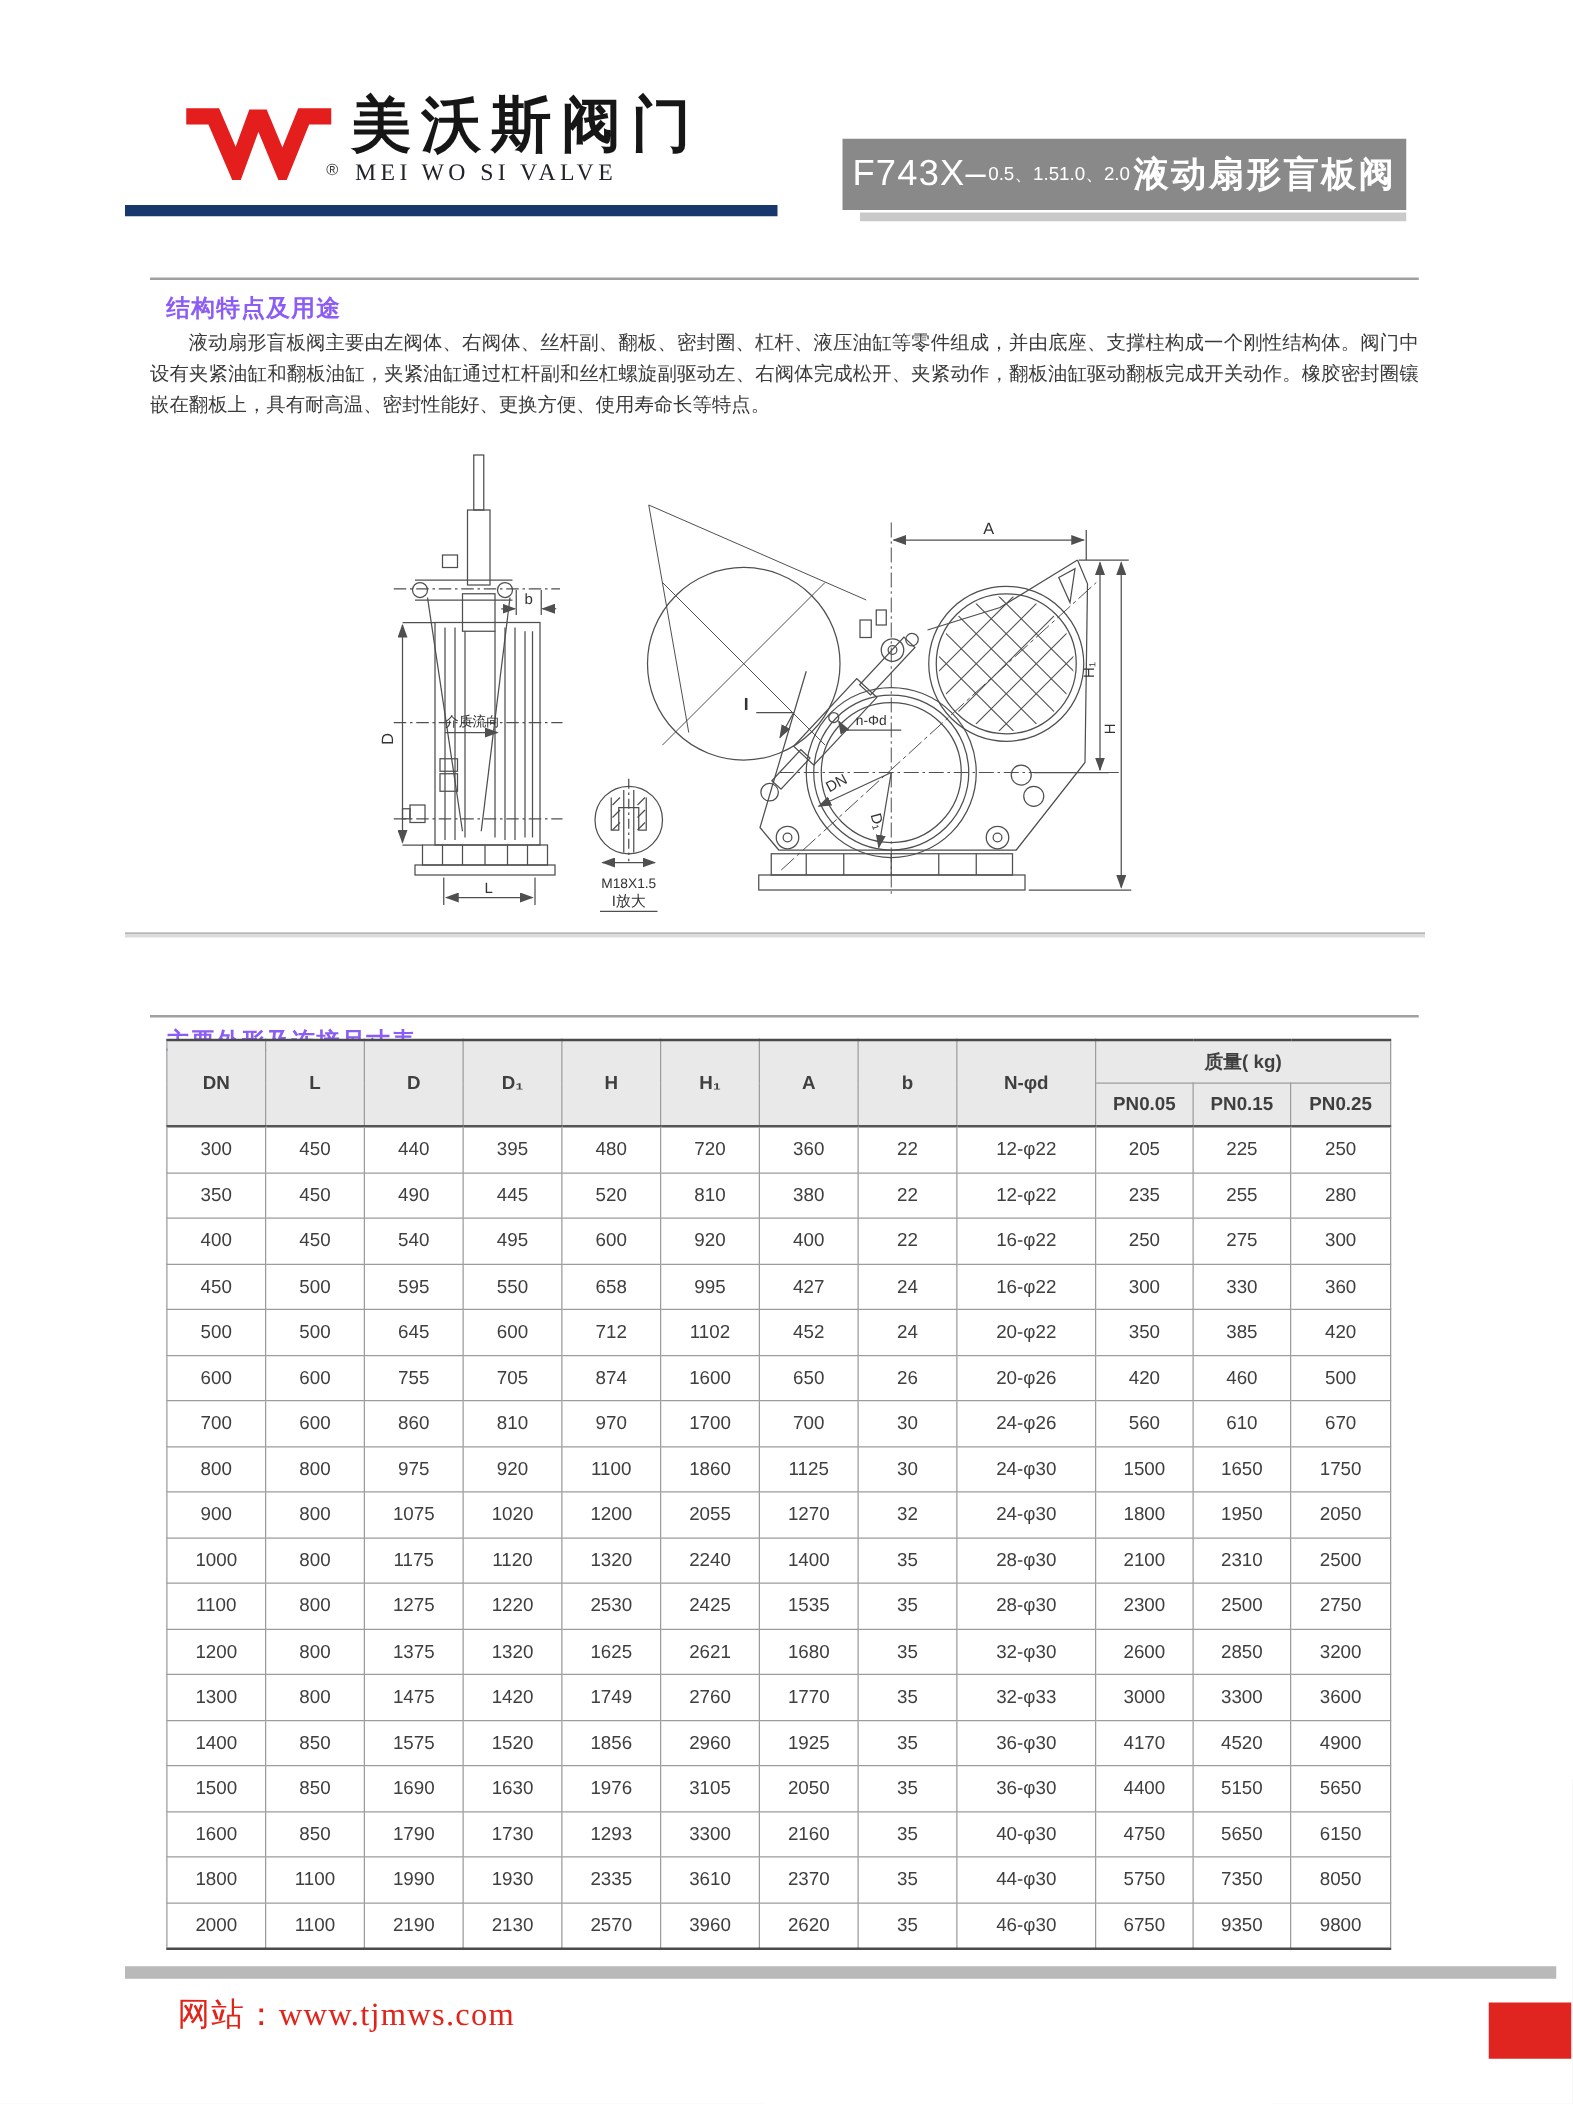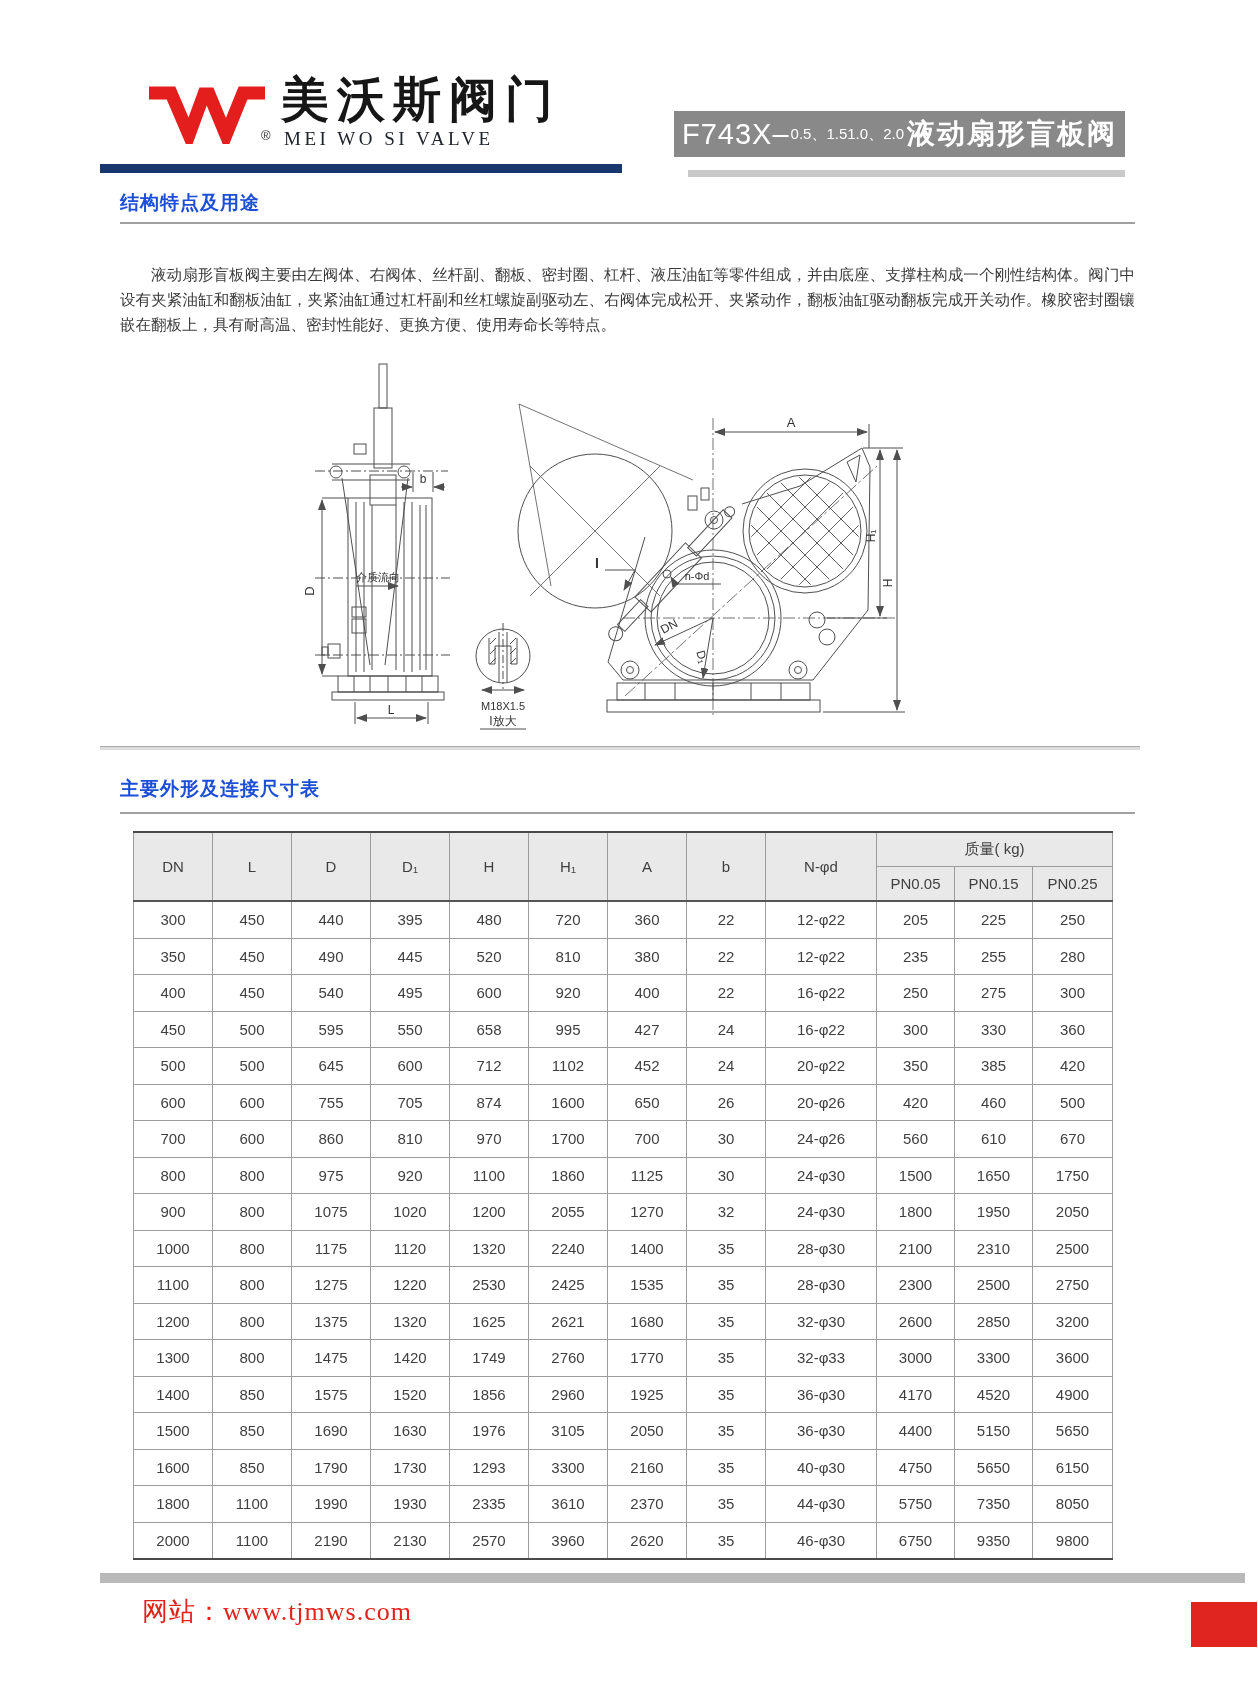--- a/index.html
+++ b/index.html
@@ -6,46 +6,46 @@
   .page{position:relative;width:1258px;height:1683px;background:#ffffff;margin:0 auto;
         font-family:"Liberation Sans",sans-serif;overflow:hidden;}
 
   
   .logo-mark{position:absolute;left:143px;top:80px;width:132px;height:64px;}
   .brand-cn{position:absolute;left:281px;top:68px;width:260px;font-family:Liberation Sans, sans-serif;
             font-weight:bold;font-size:48px;letter-spacing:8px;color:#161616;white-space:nowrap;}
   .brand-en{position:absolute;left:284px;top:128px;font-family:"Liberation Serif",serif;
             font-size:19px;letter-spacing:3.5px;color:#20242b;white-space:nowrap;}
   .blue-bar{position:absolute;left:100px;top:164px;width:522px;height:9px;background:#17376d;}
-  .banner{position:absolute;left:674px;top:111px;width:451px;height:46px;background:#898989;
+  .banner{position:absolute;left:674px;top:111px;width:451px;height:57px;background:#898989;
           color:#ffffff;display:flex;align-items:center;justify-content:center;}
   .banner .model{font-size:29px;letter-spacing:1px;}
   .banner .stack{display:inline-flex;flex-direction:row;font-size:15px;line-height:16px;
                  margin:0 3px 0 1px;text-align:left;}
   .banner .pname{font-size:28px;font-weight:bold;letter-spacing:2px;}
   .banner-shadow{position:absolute;left:688px;top:170px;width:437px;height:7px;background:#c9c9c9;}
 
   
-  .sec-title{position:absolute;left:120px;font-size:19px;font-weight:bold;color:#1d4ed8;letter-spacing:1px;}
+  .sec-title{position:absolute;left:133px;font-size:19px;font-weight:bold;color:#8b5cf6;letter-spacing:1px;margin-top:44px;}
   .rule{position:absolute;left:120px;width:1015px;height:0;border-bottom:2px solid #a0a0a0;}
   .body-text{position:absolute;left:120px;top:230px;width:1015px;font-size:15.5px;line-height:25px;
              color:#3a3a3a;text-align:justify;margin-top:32px;}
   .body-text p{margin:0;text-indent:2em;}
 
   
   .drawing{position:absolute;}
   svg text{font-family:"Liberation Sans",sans-serif;fill:#333;}
   .groove{position:absolute;left:100px;top:746px;width:1040px;height:3px;background:#dcdcdc;border-top:1px solid #ababab;}
 
   
   .dims-table{position:absolute;left:133px;top:831px;border-collapse:collapse;table-layout:fixed;width:980px;
               border:1px solid #8f8f8f;border-top:2px solid #4a4a4a;border-bottom:2px solid #4a4a4a;}
   .dims-table th,.dims-table td{border:1px solid #9c9c9c;text-align:center;vertical-align:middle;
               font-size:15px;color:#3f3f3f;padding:0;}
-  .dims-table thead th{background:#e9e9e9;font-weight:normal;height:33px;}
+  .dims-table thead th{background:#e9e9e9;font-weight:bold;height:33px;}
   .dims-table tbody td{height:35.5px;background:#ffffff;}
   .dims-table tbody tr:first-child td{border-top:2px solid #555555;}
 
   
   .footer-bar{position:absolute;left:100px;top:1573px;width:1145px;height:10px;background:#b9b9b9;}
   .website{position:absolute;left:142px;top:1594px;font-family:Liberation Serif, serif;
            font-size:26px;color:#e2231a;letter-spacing:1px;}
   .page-number{position:absolute;left:1098px;top:1680px;font-family:"DejaVu Serif",serif;
            font-size:24px;color:#ec4899;letter-spacing:2px;}
   .red-block{position:absolute;left:1191px;top:1602px;width:66px;height:45px;background:#e02420;}

